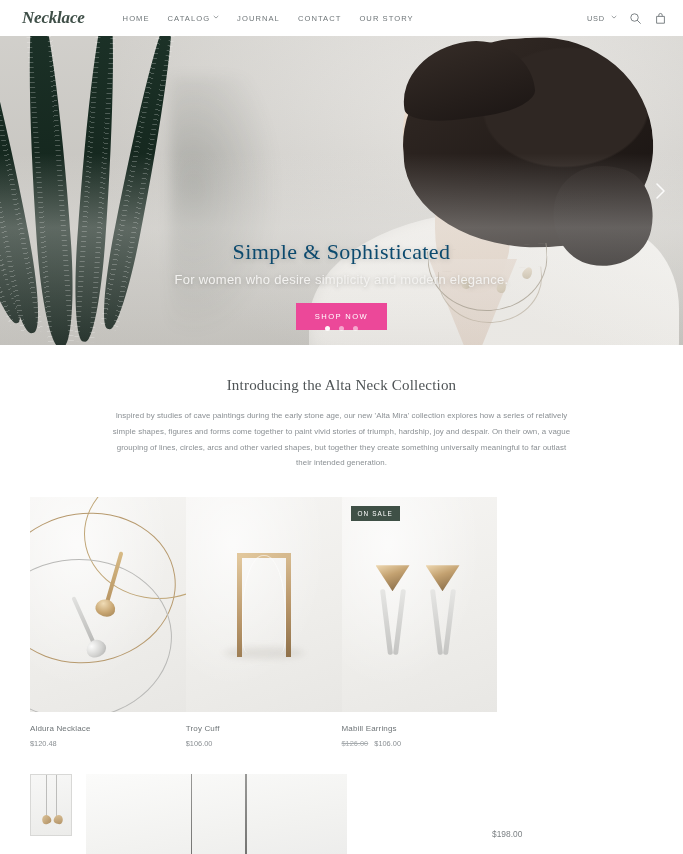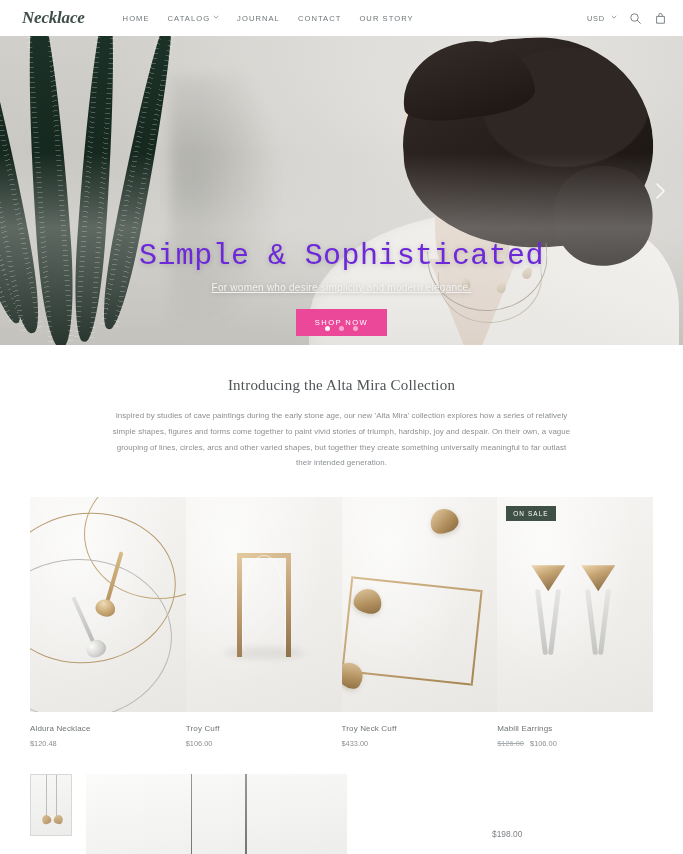--- a/index.html
+++ b/index.html
@@ -199,35 +199,34 @@
   .hero-fade{
     position:absolute;inset:0;
     background:linear-gradient(180deg, rgba(255,255,255,0) 38%, rgba(236,235,232,.35) 62%, rgba(238,237,234,.12) 100%);
   }
 
   .hero-content{
     position:absolute;left:0;right:0;top:202px;
     text-align:center;z-index:4;
   }
   .hero-title{
-    font-family:Liberation Mono, monospace;
-    font-size:30px;
+    font-family:Liberation Serif, serif;
+    font-size:22px;
     font-weight:400;
-    color:#6d28d9;
+    color:#0c4a6e;
     letter-spacing:.4px;
     text-shadow:0 1px 5px rgba(90,88,84,.30);
     line-height:1.25;
   }
   .hero-sub{
     margin-top:6px;
-    font-size:10px;
+    font-size:13px;
     color:#f3f2f0;
     letter-spacing:.25px;
     text-shadow:0 1px 4px rgba(90,88,84,.35);
-    text-decoration:underline;
   }
   .shop-now{
     display:inline-block;
     margin-top:16px;
     background:#ec4899;
     color:#ffffff;
     font-size:7.6px;
     letter-spacing:1.4px;
     padding:9px 19px;
     text-transform:uppercase;
@@ -527,21 +526,21 @@
   </div>
 
   <div class="dots">
     <div class="dot active"></div>
     <div class="dot"></div>
     <div class="dot"></div>
   </div>
 </div>
 
 <div class="intro">
-  <h2>Introducing the Alta Mira Collection</h2>
+  <h2>Introducing the Alta Neck Collection</h2>
   <p>Inspired by studies of cave paintings during the early stone age, our new 'Alta Mira' collection explores how a series of relatively simple shapes, figures and forms come together to paint vivid stories of triumph, hardship, joy and despair. On their own, a vague grouping of lines, circles, arcs and other varied shapes, but together they create something universally meaningful to far outlast their intended generation.</p>
 </div>
 
 <div class="grid">
 
   <div class="card">
     <div class="card-img">
       <div class="bg-soft"></div>
       <div class="ring r3"></div>
       <div class="ring r1"></div>
@@ -567,33 +566,20 @@
       <div class="cuff-shadow"></div>
       <div class="cuff"></div>
       <div class="cuff-hi"></div>
     </div>
     <div class="card-name">Troy Cuff</div>
     <div class="card-price">
       <span>$106.00</span>
     </div>
   </div>
 
-  <div class="card">
-    <div class="card-img">
-      <div class="bg-soft"></div>
-      <div class="arc"></div>
-      <div class="trumpet t1"></div>
-      <div class="trumpet t2"></div>
-      <div class="trumpet t3"></div>
-    </div>
-    <div class="card-name">Troy Neck Cuff</div>
-    <div class="card-price">
-      <span>$433.00</span>
-    </div>
-  </div>
 
   <div class="card">
     <div class="card-img">
       <div class="bg-soft"></div>
       <div class="badge">ON SALE</div>
       <div class="ear e1">
           <div class="tri"></div>
           <div class="rib rb1"></div>
           <div class="rib rb2"></div>
         </div>

